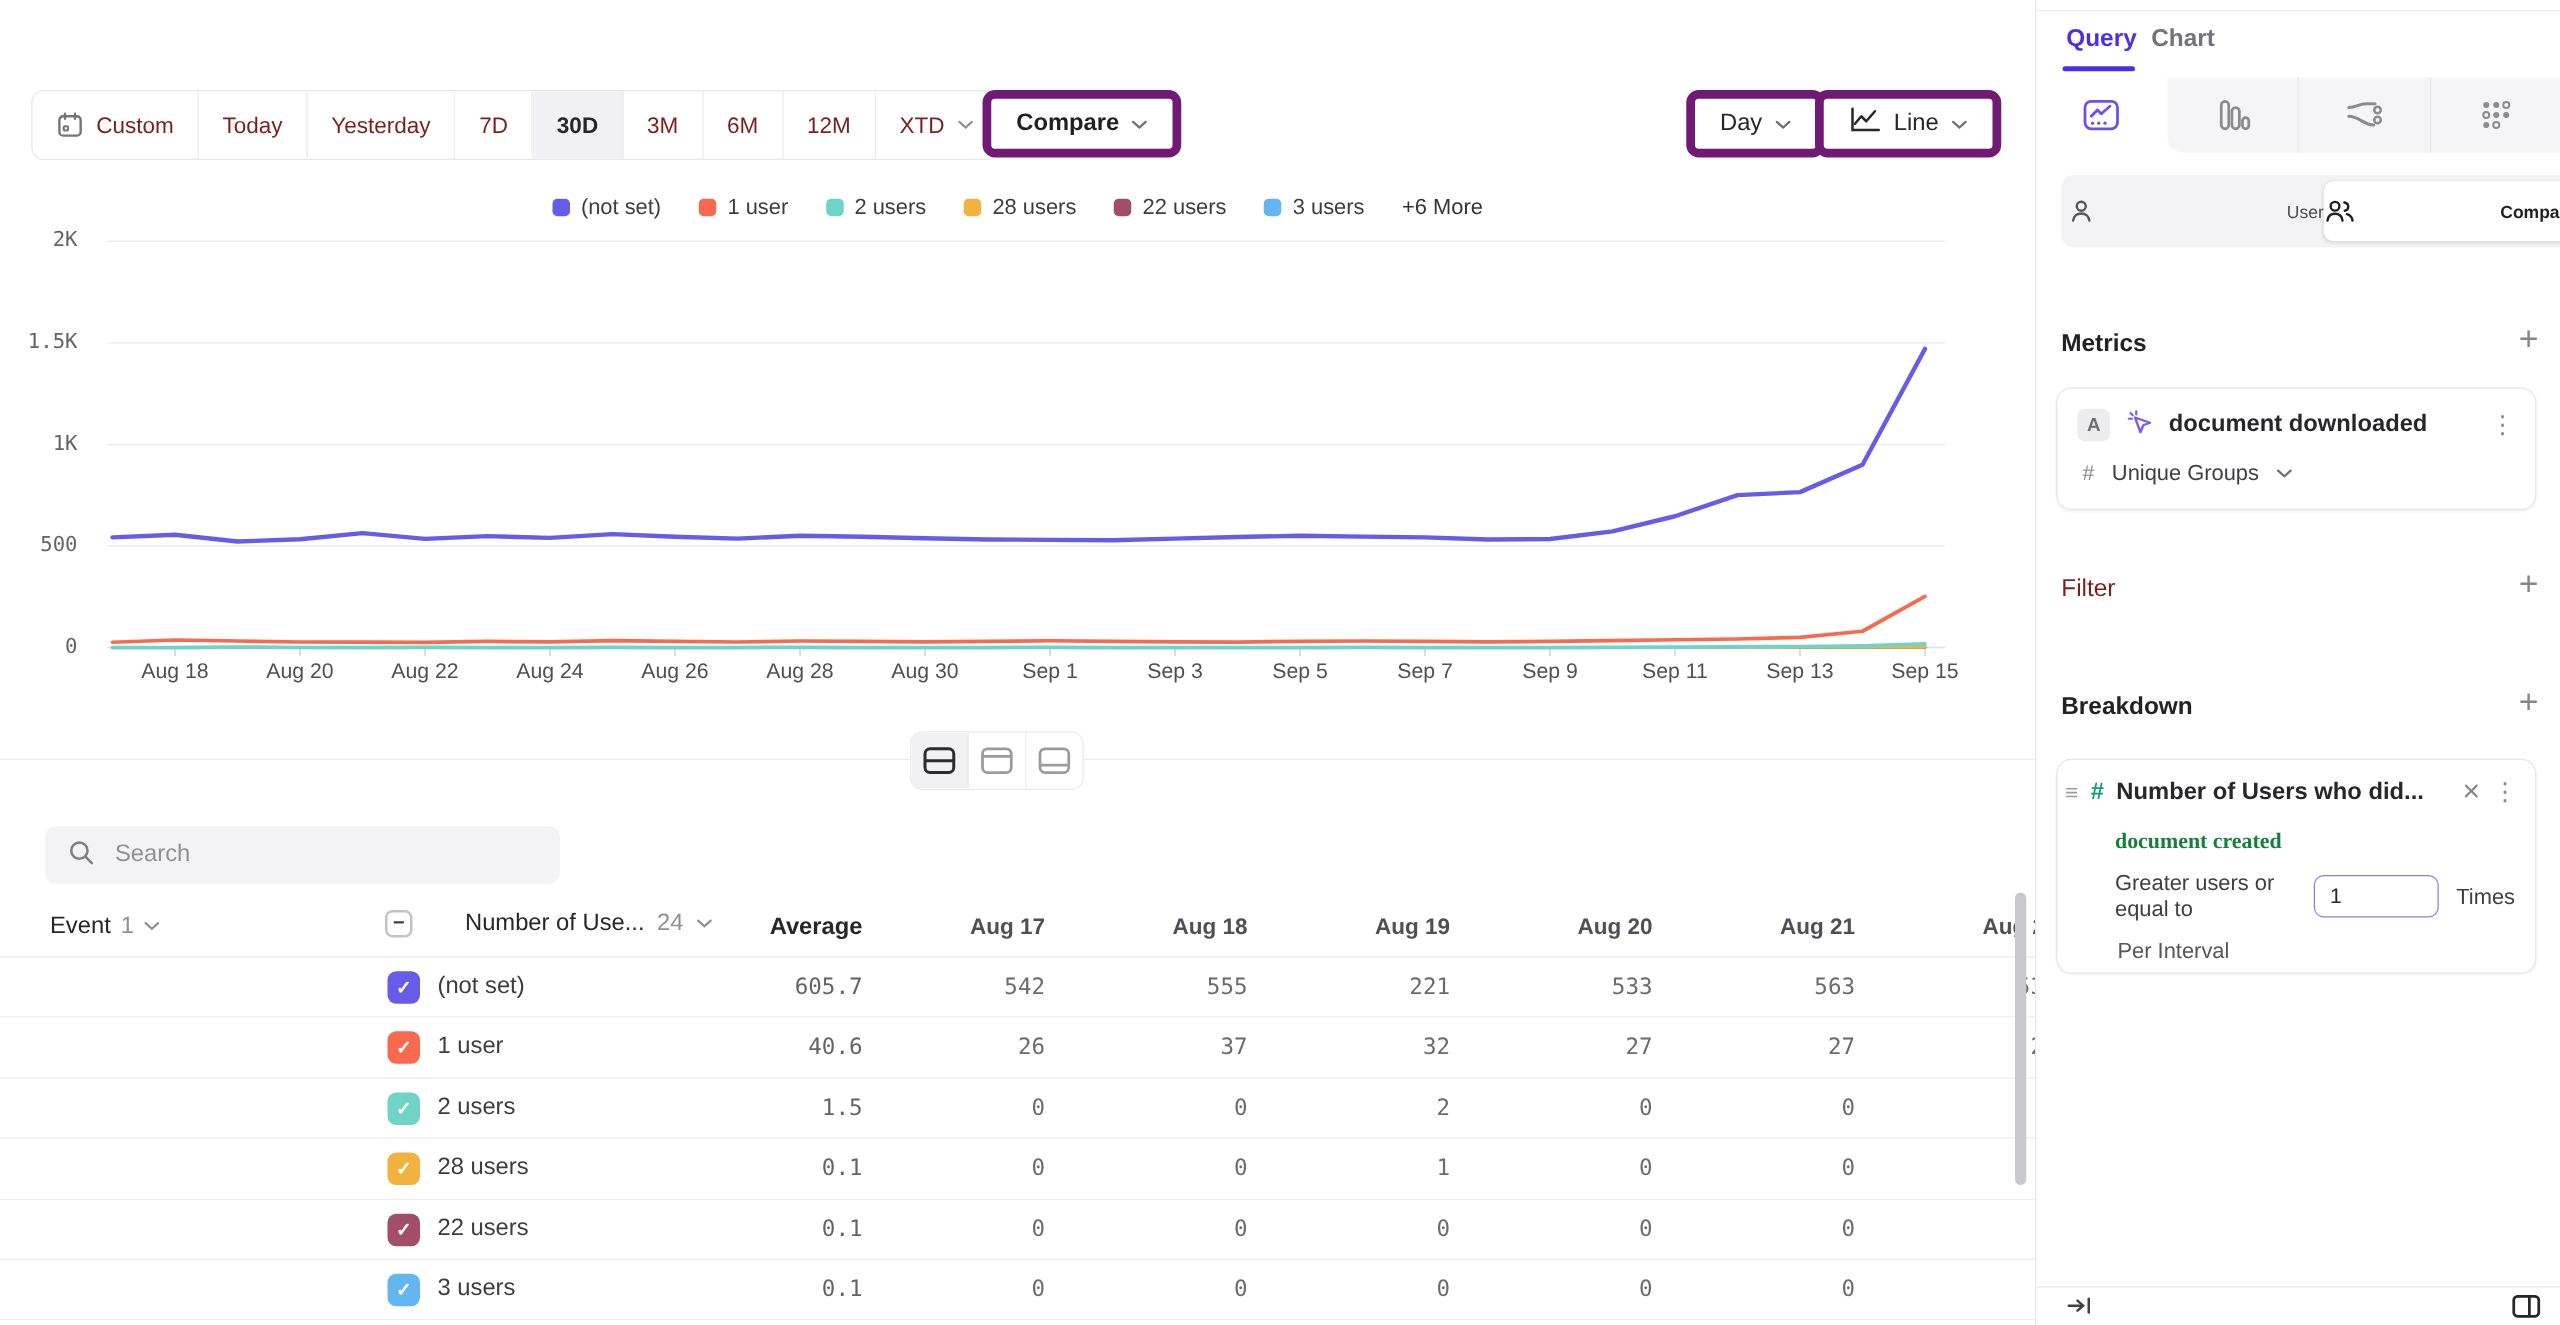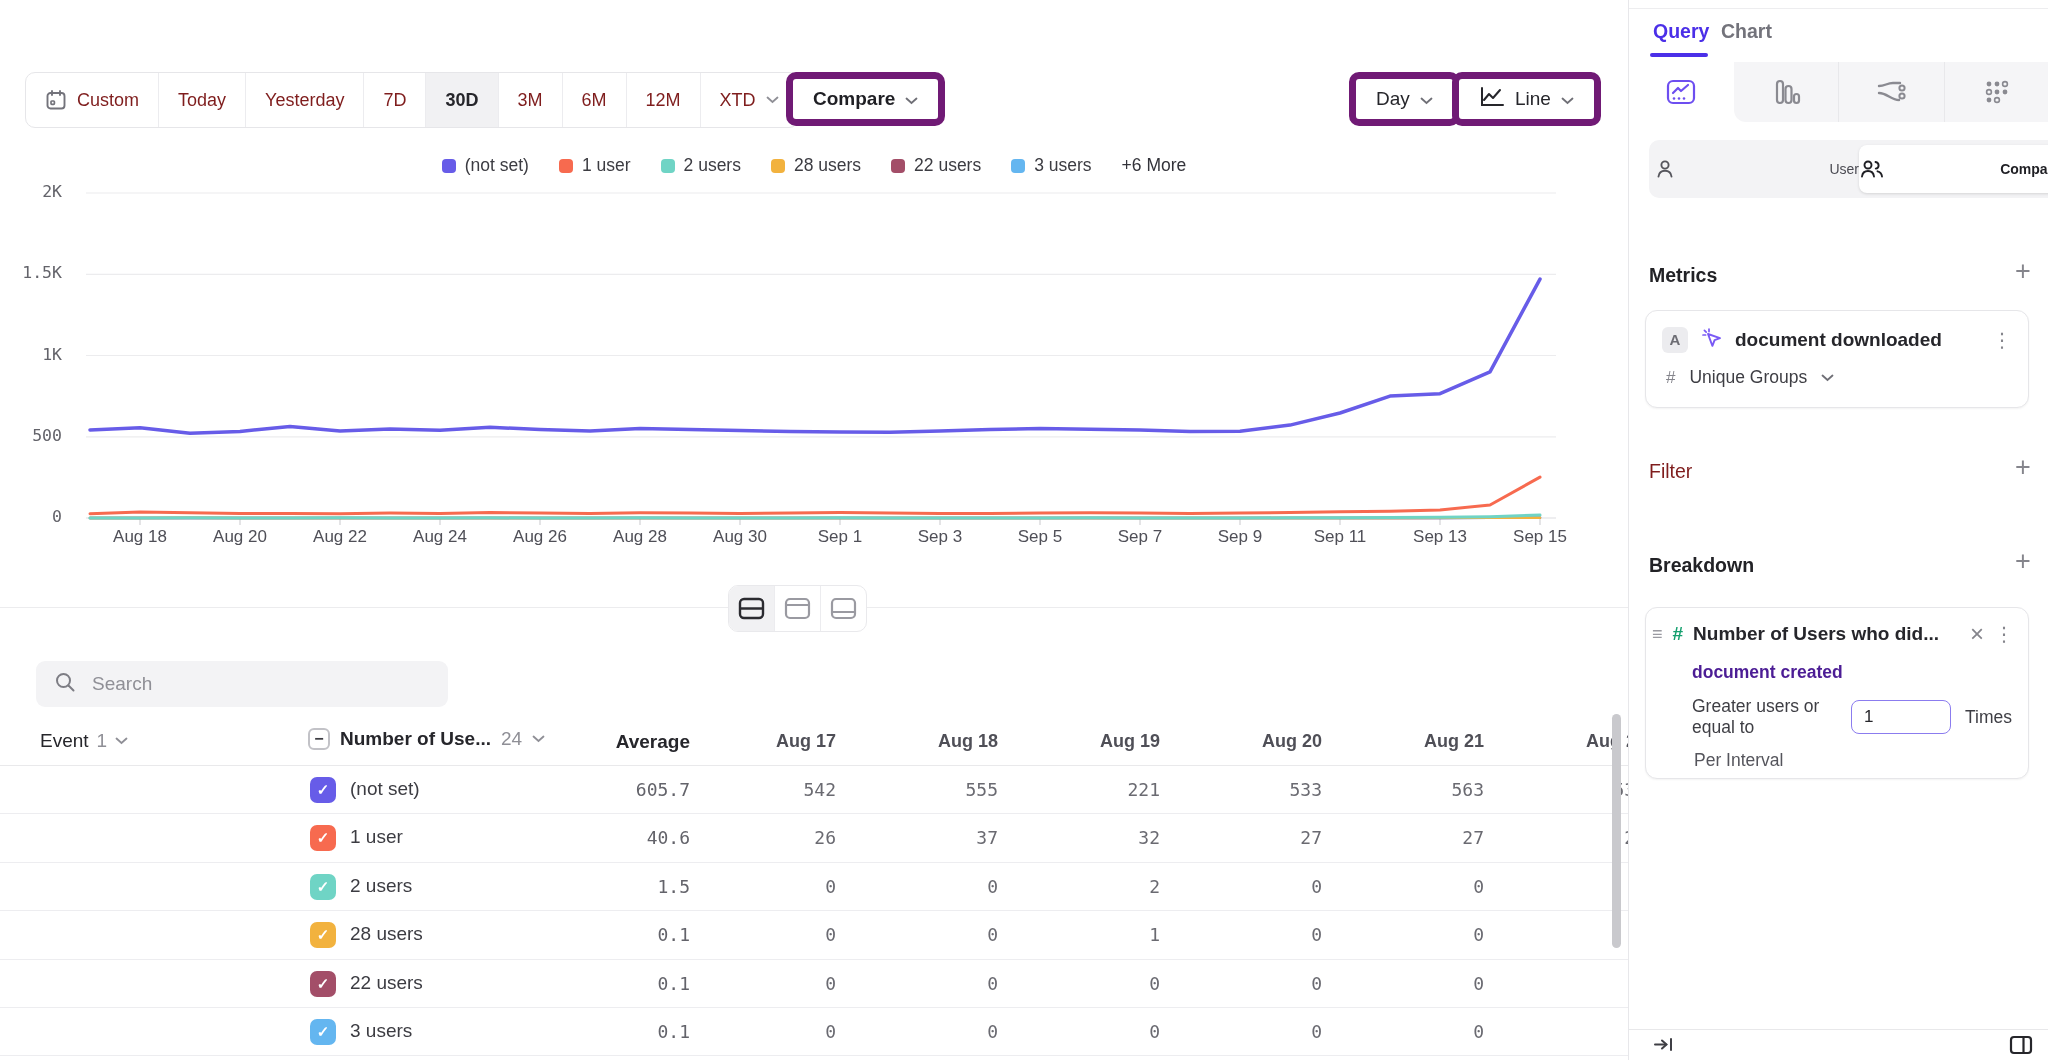--- a/index.html
+++ b/index.html
@@ -46,21 +46,21 @@
   .search input{border:none;background:transparent;outline:none;font-size:19px;color:#3c3c42;width:100%;
     font-family:"Liberation Sans",sans-serif;}
   .search input::placeholder{color:#8f8f96;}
 
   
   .thead{position:absolute;left:0;top:720px;width:1700px;height:45px;border-bottom:1px solid #e9e9eb;}
   .event-h{position:absolute;left:40px;top:10px;display:flex;align-items:center;gap:8px;font-size:19px;cursor:pointer;}
   .event-h .lbl{color:#26262b;font-weight:400;}
   .event-h .cnt{color:#8f8f96;}
   .series-h{position:absolute;left:308px;top:8px;display:flex;align-items:center;gap:10px;font-size:19px;cursor:pointer;}
-  .series-h .lbl{color:#26262b;font-weight:700;}
+  .series-h .lbl{color:#26262b;font-weight:400;margin-left:32px;}
   .series-h .cnt{color:#8f8f96;}
   .master-cb{width:22px;height:22px;border:2px solid #c2c2c7;border-radius:6px;background:#fff;display:flex;
     align-items:center;justify-content:center;color:#3c3c42;font-weight:bold;font-size:16px;line-height:1;cursor:pointer;box-sizing:border-box;}
   .avg-h{position:absolute;left:560px;top:11px;width:130px;text-align:right;font-size:19px;color:#26262b;font-weight:600;}
   .date-headers{position:absolute;left:700px;top:11px;display:flex;}
   .date-h{width:162px;text-align:right;padding-right:26px;box-sizing:border-box;font-size:18px;color:#4f4f57;font-weight:600;}
 
   .trows{position:absolute;left:0;top:766px;width:1700px;}
   .trow{position:relative;height:48.4px;}
   .trow::after{content:'';position:absolute;left:0;right:0;bottom:0;height:1px;background:#ededf0;}
@@ -103,21 +103,21 @@
   .card-row{display:flex;align-items:center;}
   .a-badge{width:26px;height:26px;border-radius:6px;background:#ececef;color:#6d6d74;font-size:15px;font-weight:600;
     display:flex;align-items:center;justify-content:center;flex:0 0 auto;}
   .metric-title{font-size:19px;color:#26262b;font-weight:600;flex:1;cursor:pointer;}
   .kebab{color:#85858c;font-size:20px;cursor:pointer;line-height:1;}
   .hash-gray{color:#85858c;font-size:17px;}
   .measure{font-size:17.5px;color:#3e3e44;cursor:pointer;}
   .hash-green{color:#16a06f;font-size:19px;font-weight:bold;}
   .drag-handle{color:#9a9aa1;font-size:18px;cursor:grab;}
   .close-x{color:#85858c;font-size:24px;line-height:1;cursor:pointer;}
-  .bd-event{font-size:17.5px;font-weight:bold;color:#4c1d95;}
+  .bd-event{font-size:17.5px;font-weight:bold;color:#15803d;font-family:Liberation Serif, serif;}
   .bd-cond{font-size:17.5px;color:#3e3e44;}
   .bd-input{width:100px;height:34px;border:1.6px solid #8b7cef;border-radius:8px;font-size:17px;color:#26262b;
     padding:0 12px;box-sizing:border-box;outline:none;font-family:"Liberation Sans",sans-serif;}
   .bd-per{font-size:17.5px;color:#55555c;}
 
   .panel-bottom{position:absolute;left:0;bottom:0;width:420px;height:30px;border-top:1px solid #e8e8ea;background:#fff;}
 </style>
 </head>
 <body>
 

